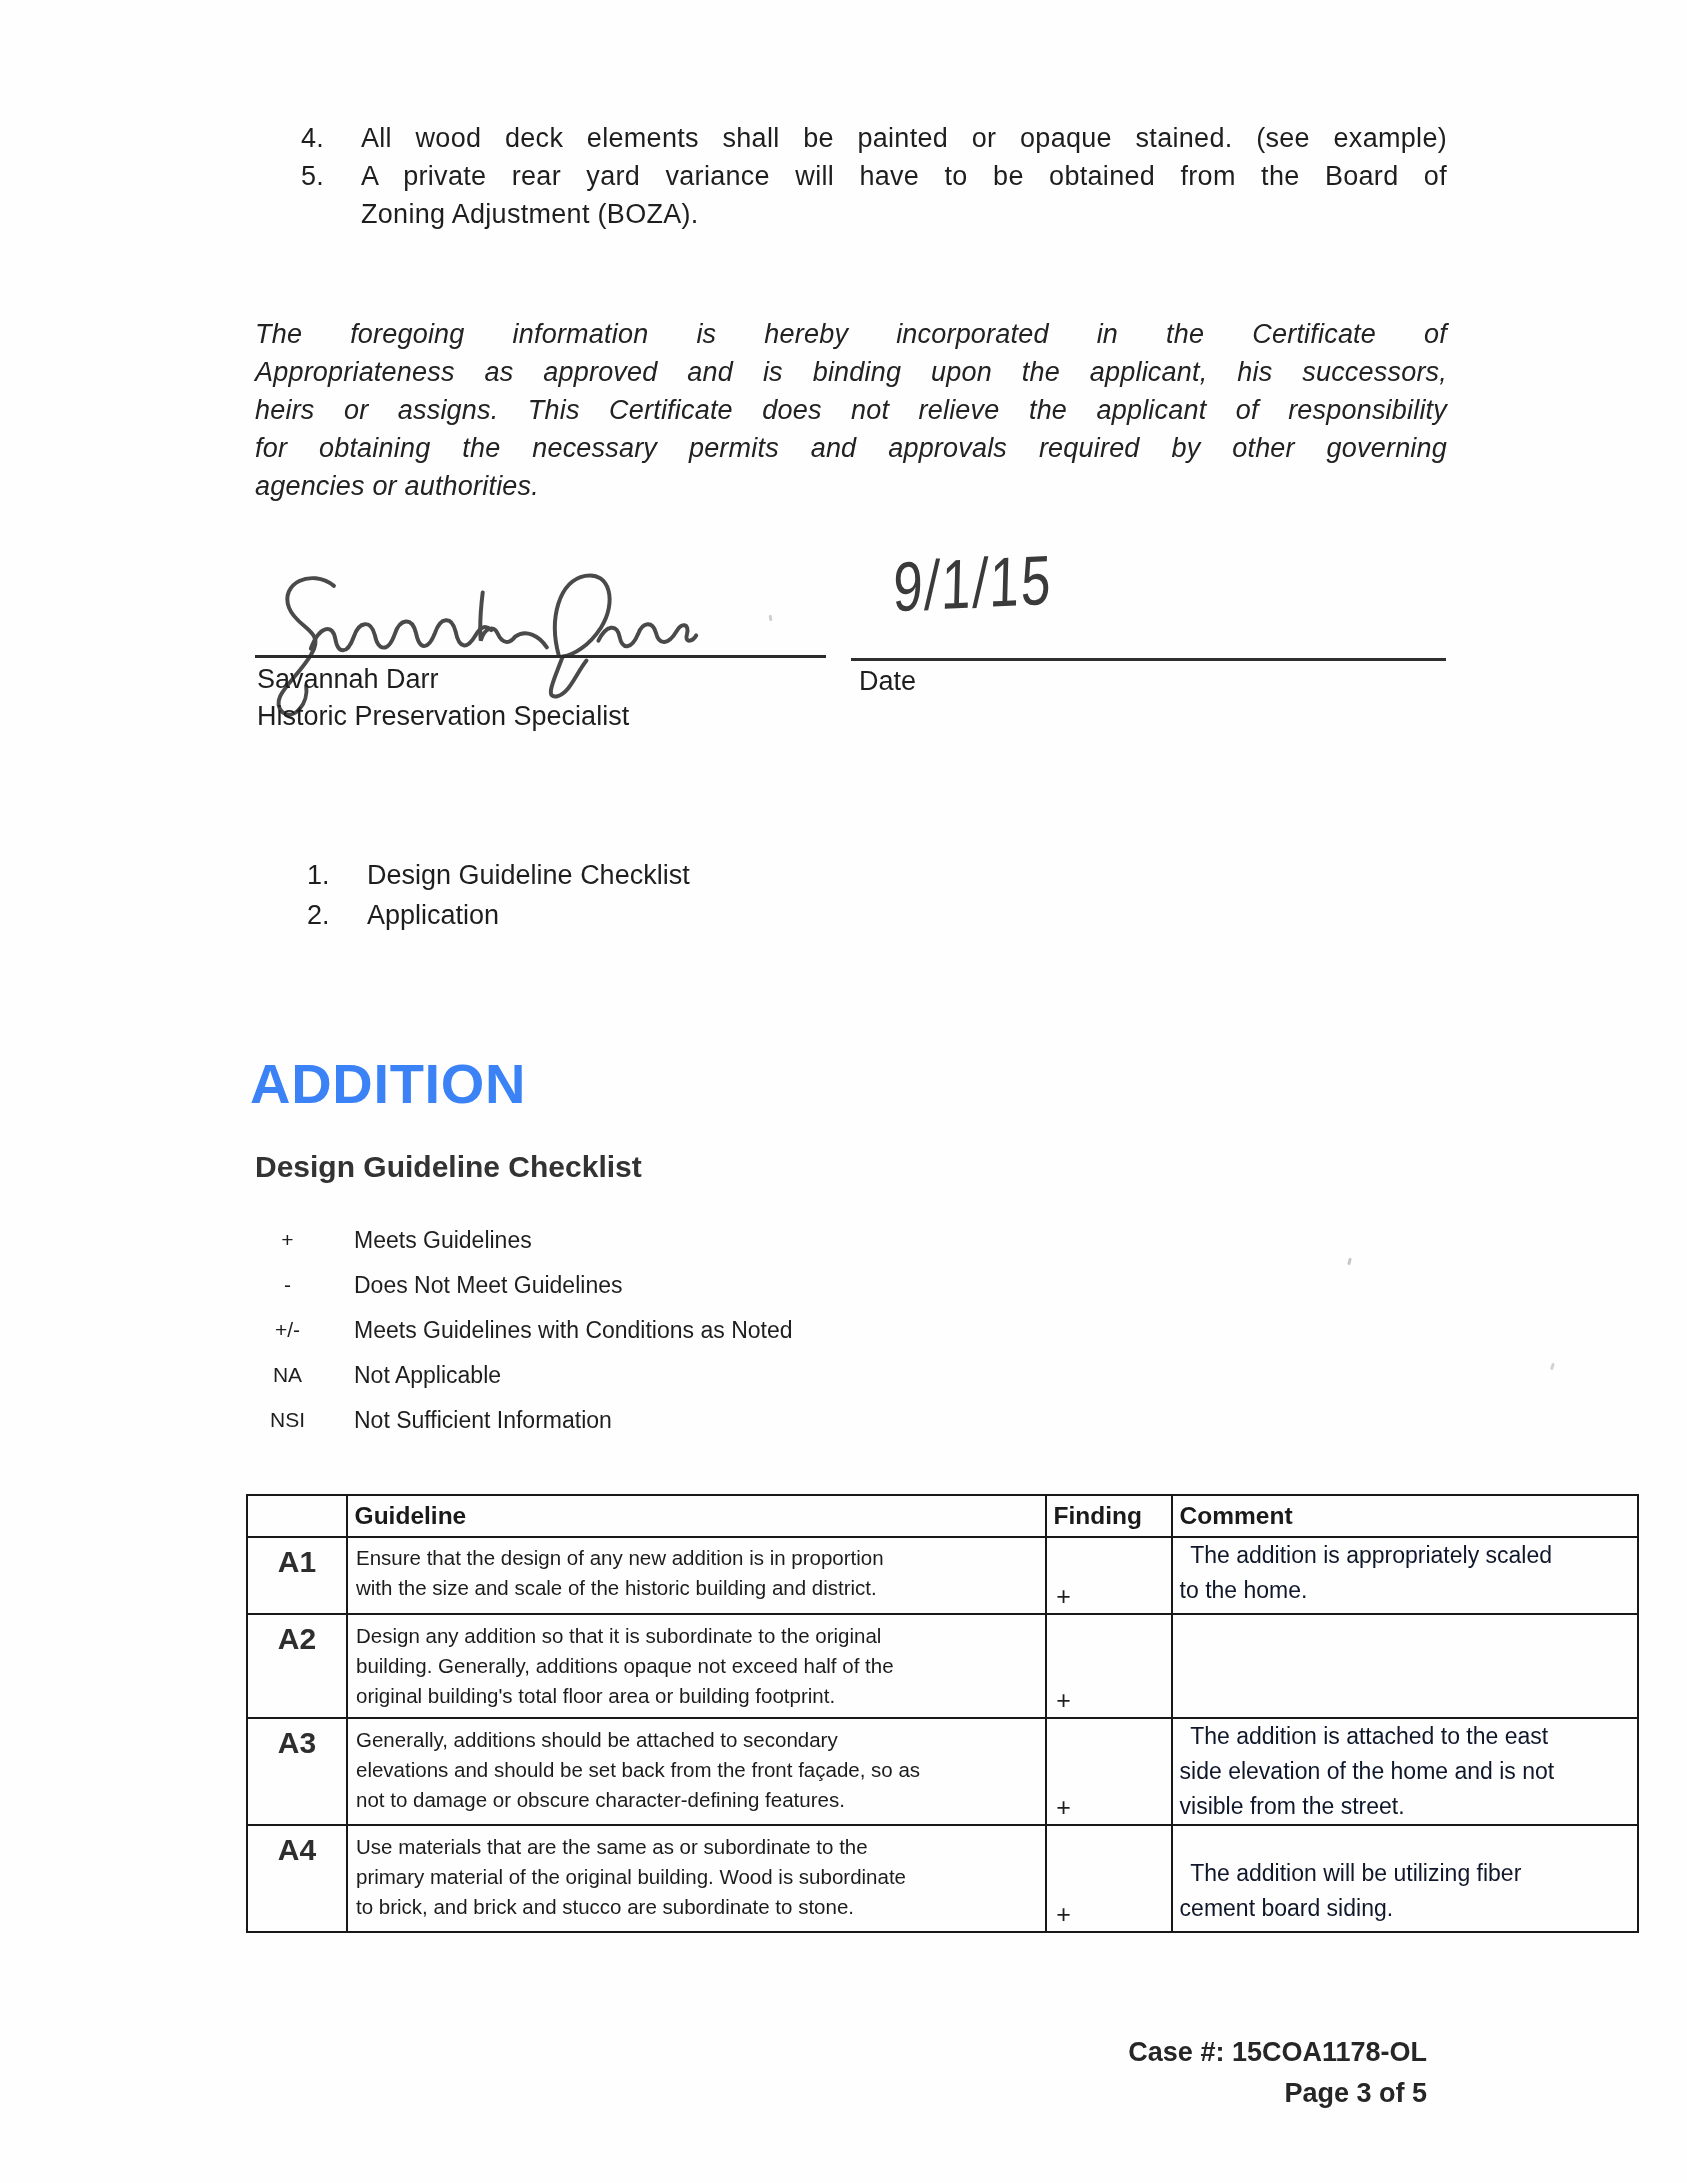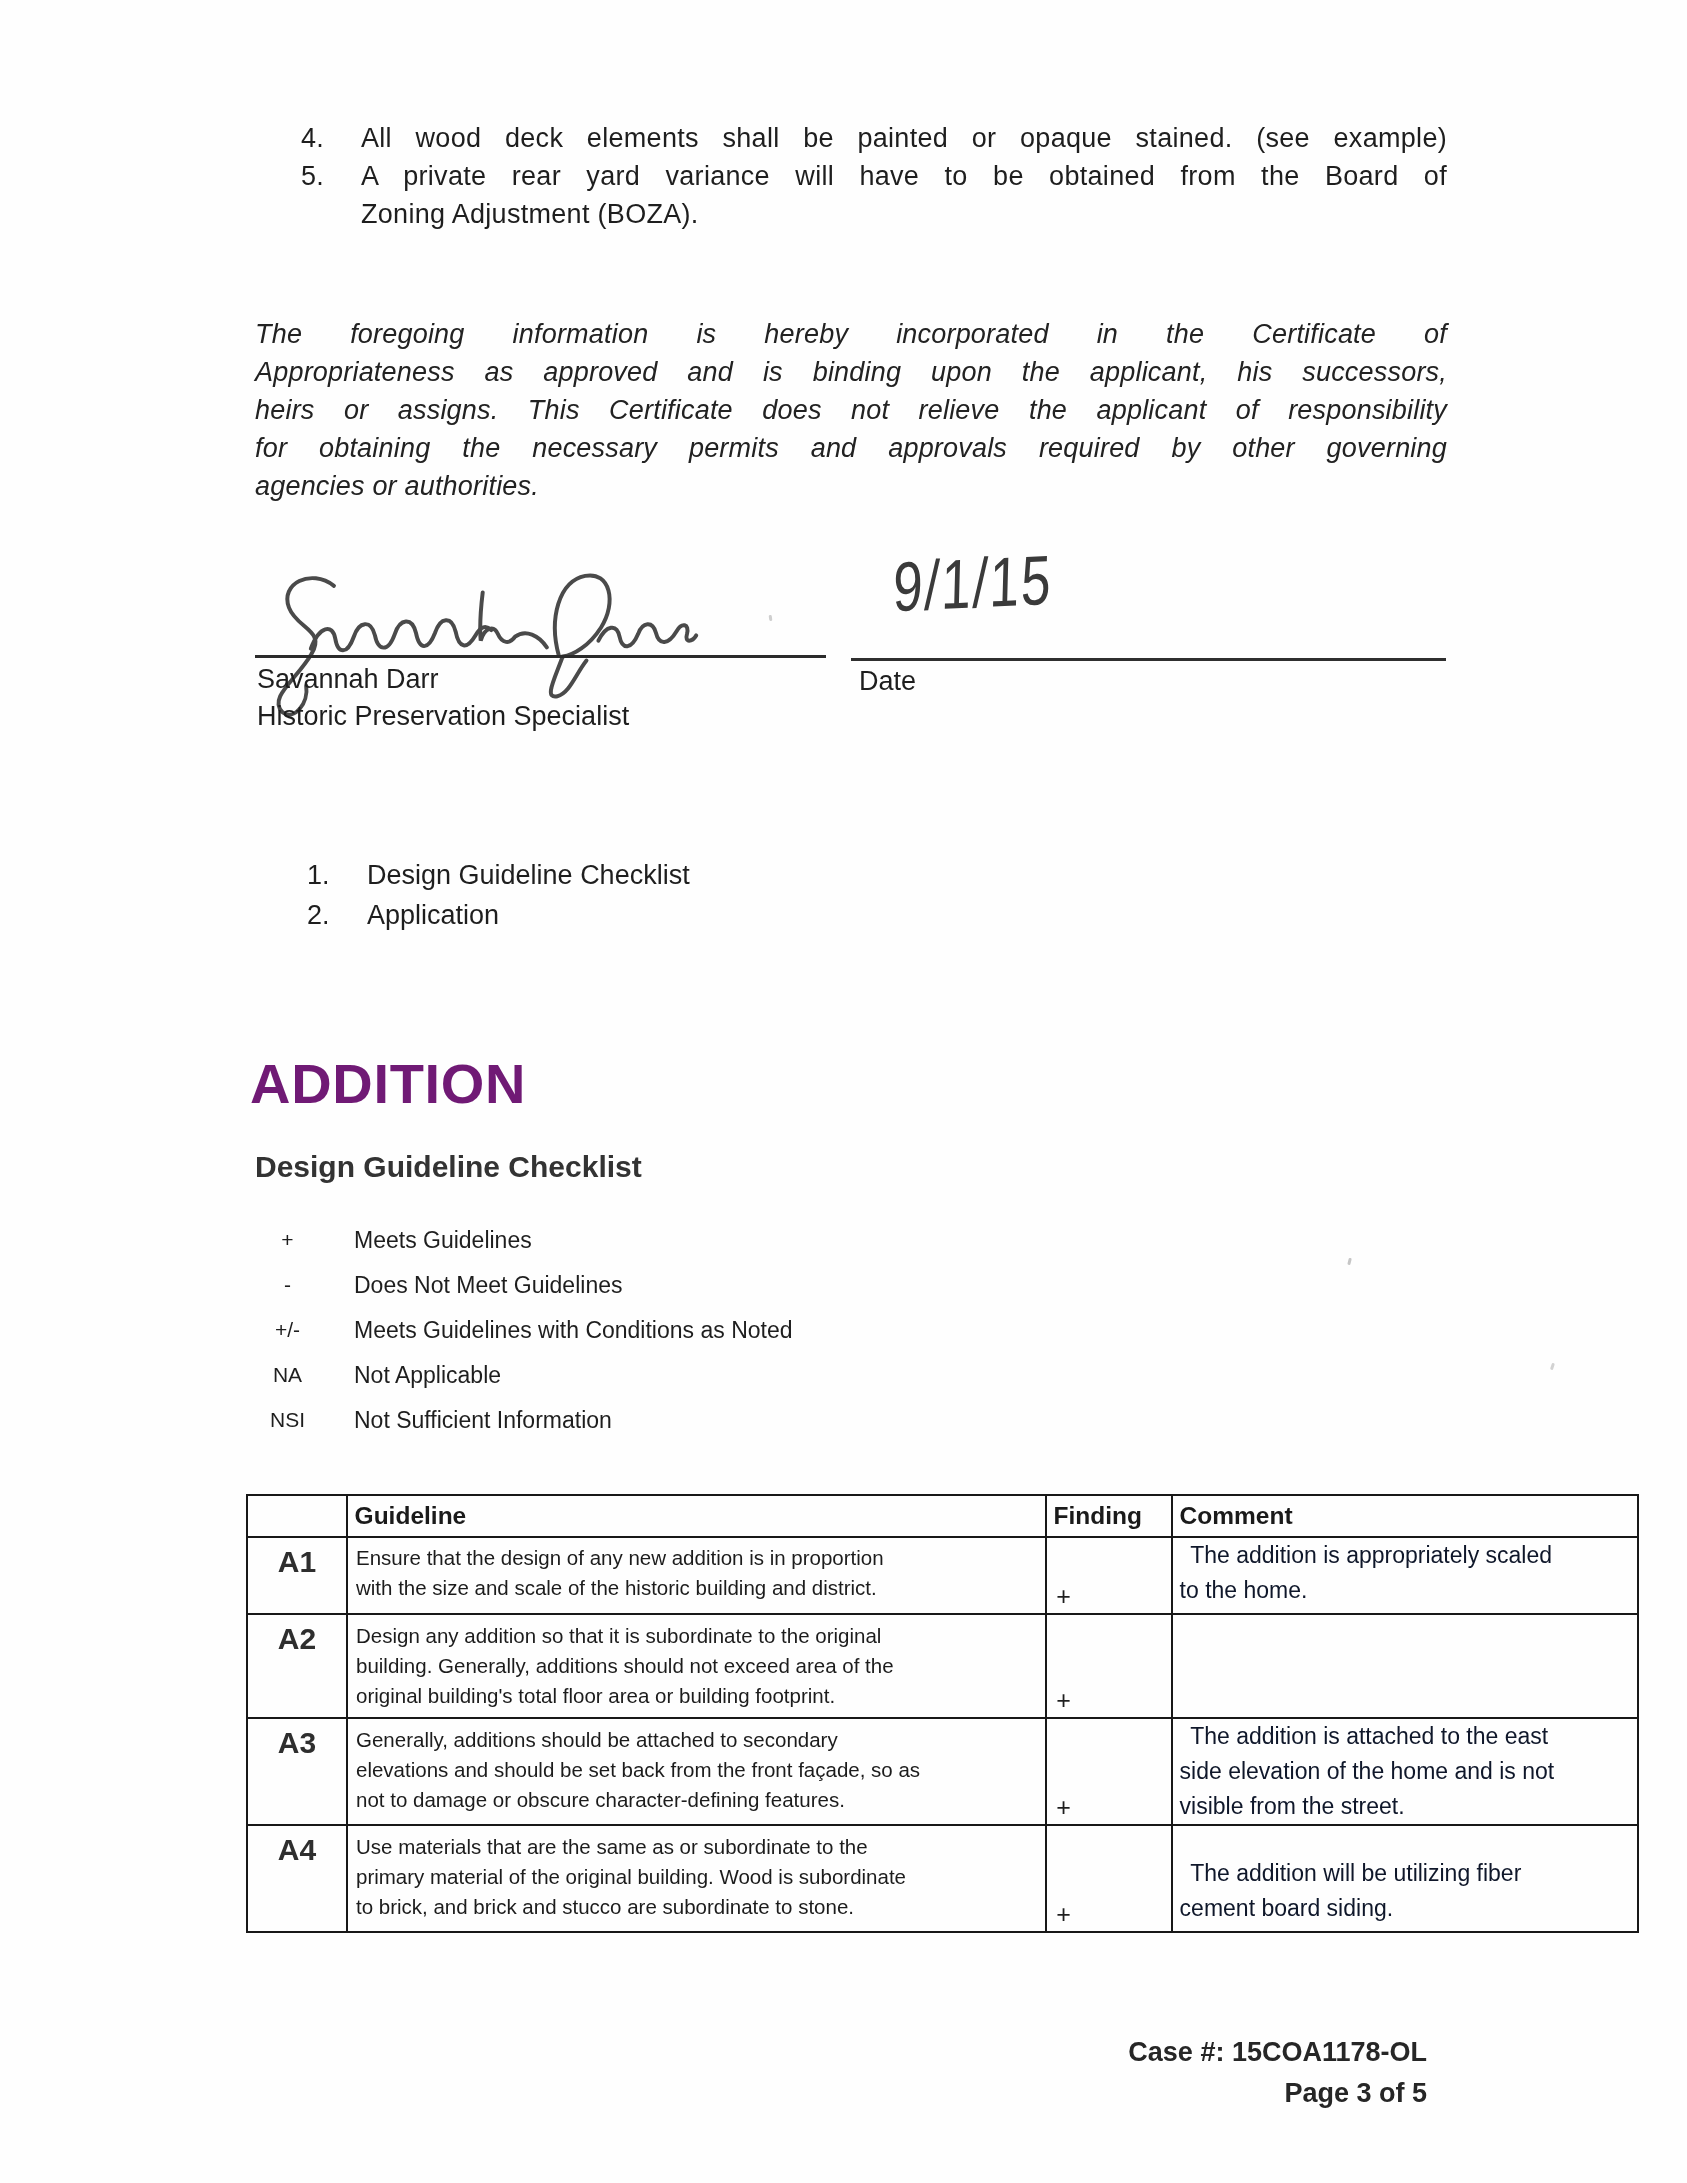--- a/index.html
+++ b/index.html
@@ -25,21 +25,21 @@
   }
   .signer-name{position:absolute; left:257px; top:664px; font-size:27px;}
   .signer-title{position:absolute; left:257px; top:701px; font-size:27px;}
   .date-label{position:absolute; left:859px; top:666px; font-size:27px;}
   
   .attached-heading{position:absolute; left:257px; top:814px; font-size:28.4px; font-weight:bold; color:#222;}
   .attached-items{position:absolute; left:307px; top:855px; font-size:27px; line-height:40px;}
   .att-item{display:flex;}
   .att-num{width:60px; flex:0 0 60px;}
   
-  .section-title{position:absolute; left:250px; top:1051px; font-size:56px; font-weight:bold; color:#701a75; letter-spacing:0.7px;}
+  .section-title{position:absolute; left:250px; top:1051px; font-size:56px; font-weight:bold; color:#3b82f6; letter-spacing:0.7px;}
   .section-subtitle{position:absolute; left:255px; top:1150px; font-size:30px; font-weight:bold; color:#333;}
   
   .legend{position:absolute; left:251px; top:1227px;}
   .legend-row{display:flex; height:45px; align-items:flex-start;}
   .legend-sym{width:73px; flex:0 0 73px; text-align:center; font-size:21px; padding-top:1.3px;}
   .legend-label{margin-left:30px; font-size:23px;}
   
   table.checklist{position:absolute; left:246px; top:1494px; width:1391px; border-collapse:collapse; table-layout:fixed;}
   table.checklist th, table.checklist td{border:2px solid #181818; overflow:hidden;}
   table.checklist th{font-size:24.5px; font-weight:bold; text-align:left; padding:0 0 0 6.6px; color:#1a1a1a;}
@@ -165,21 +165,21 @@
       <td class="f-cell">+</td>
       <td class="c-cell c-bot">
         <div class="indent">The addition is appropriately scaled</div>
         <div>to the home.</div>
       </td>
     </tr>
     <tr class="r1">
       <td class="id-cell">A2</td>
       <td class="g-cell">
         <div>Design any addition so that it is subordinate to the original</div>
-        <div>building. Generally, additions should not exceed area of the</div>
+        <div>building. Generally, additions opaque not exceed half of the</div>
         <div>original building's total floor area or building footprint.</div>
       </td>
       <td class="f-cell">+</td>
       <td class="c-cell"></td>
     </tr>
     <tr class="r2">
       <td class="id-cell">A3</td>
       <td class="g-cell">
         <div>Generally, additions should be attached to secondary</div>
         <div>elevations and should be set back from the front façade, so as</div>

